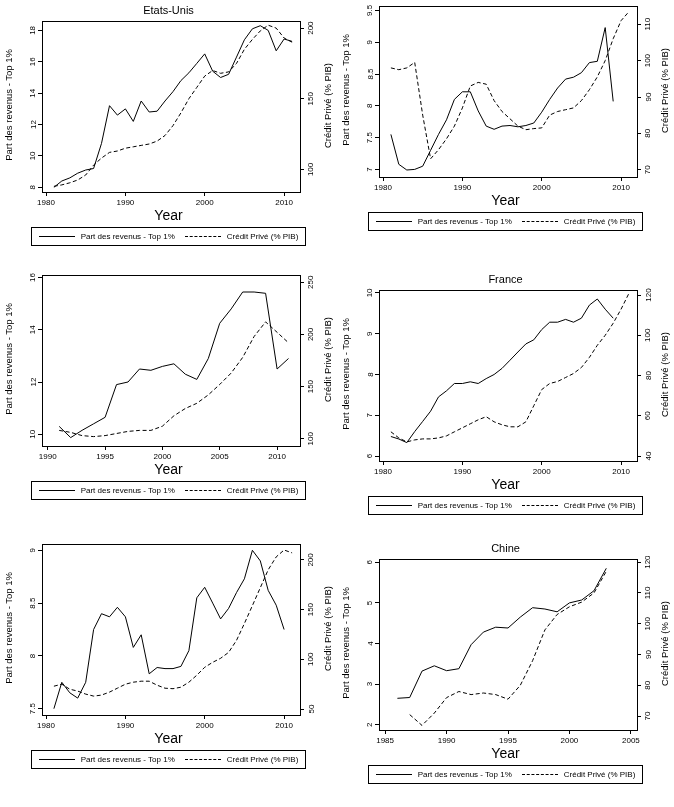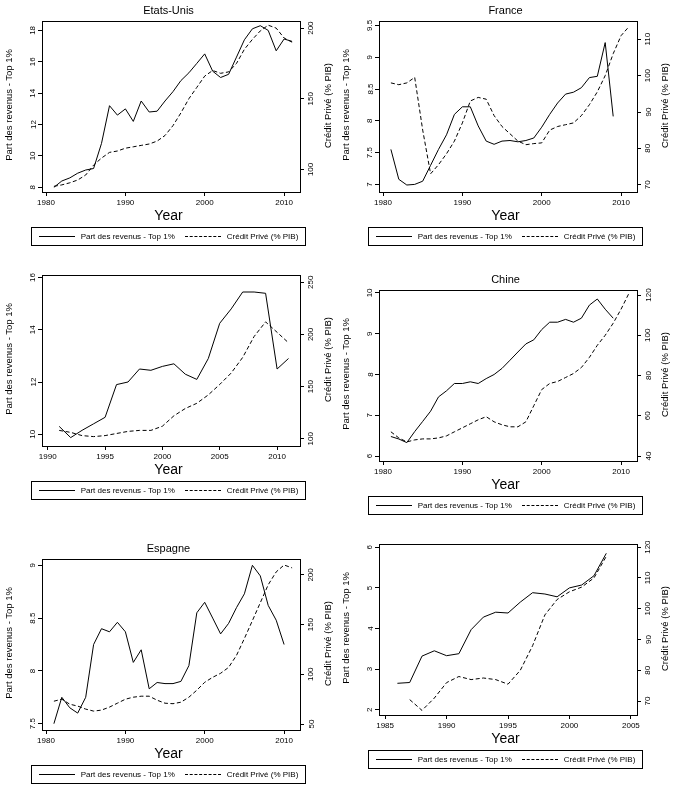--- a/index.html
+++ b/index.html
@@ -73,21 +73,20 @@
           <span>Part des revenus - Top 1%</span>
         </span>
       <span class="legend-item">
           <span class="sample dashed"></span>
           <span>Crédit Privé (% PIB)</span>
         </span>
     </div>
   </div>
 
   <div class="panel">
-    <div class="title">France</div>
     <div class="chart-wrap">
       <div class="ylab left">
           <span>Part des revenus - Top 1%</span>
         </div>
       <svg width="337" height="190">
           <rect x="42" y="3" width="258" height="171" fill="none" stroke="#000000" shape-rendering="crispEdges"></rect>
           <line x1="46.0" y1="174" x2="46.0" y2="178" stroke="#000000" shape-rendering="crispEdges"></line>
           <text x="46.0" y="187" text-anchor="middle">1980</text>
           <line x1="125.4" y1="174" x2="125.4" y2="178" stroke="#000000" shape-rendering="crispEdges"></line>
           <text x="125.4" y="187" text-anchor="middle">1990</text>
@@ -184,21 +183,21 @@
           <span>Part des revenus - Top 1%</span>
         </span>
       <span class="legend-item">
           <span class="sample dashed"></span>
           <span>Crédit Privé (% PIB)</span>
         </span>
     </div>
   </div>
 
   <div class="panel">
-    <div class="title">Chine</div>
+    <div class="title">France</div>
     <div class="chart-wrap">
       <div class="ylab left">
           <span>Part des revenus - Top 1%</span>
         </div>
       <svg width="337" height="190">
           <rect x="42" y="3" width="258" height="171" fill="none" stroke="#000000" shape-rendering="crispEdges"></rect>
           <line x1="46.0" y1="174" x2="46.0" y2="178" stroke="#000000" shape-rendering="crispEdges"></line>
           <text x="46.0" y="187" text-anchor="middle">1980</text>
           <line x1="125.4" y1="174" x2="125.4" y2="178" stroke="#000000" shape-rendering="crispEdges"></line>
           <text x="125.4" y="187" text-anchor="middle">1990</text>
@@ -240,21 +239,20 @@
           <span>Part des revenus - Top 1%</span>
         </span>
       <span class="legend-item">
           <span class="sample dashed"></span>
           <span>Crédit Privé (% PIB)</span>
         </span>
     </div>
   </div>
 
   <div class="panel">
-    <div class="title">Espagne</div>
     <div class="chart-wrap">
       <div class="ylab left">
           <span>Part des revenus - Top 1%</span>
         </div>
       <svg width="337" height="190">
           <rect x="42" y="3" width="258" height="171" fill="none" stroke="#000000" shape-rendering="crispEdges"></rect>
           <line x1="46.0" y1="174" x2="46.0" y2="178" stroke="#000000" shape-rendering="crispEdges"></line>
           <text x="46.0" y="187" text-anchor="middle">1980</text>
           <line x1="125.4" y1="174" x2="125.4" y2="178" stroke="#000000" shape-rendering="crispEdges"></line>
           <text x="125.4" y="187" text-anchor="middle">1990</text>
@@ -292,20 +290,21 @@
           <span>Part des revenus - Top 1%</span>
         </span>
       <span class="legend-item">
           <span class="sample dashed"></span>
           <span>Crédit Privé (% PIB)</span>
         </span>
     </div>
   </div>
 
   <div class="panel">
+    <div class="title">Chine</div>
     <div class="chart-wrap">
       <div class="ylab left">
           <span>Part des revenus - Top 1%</span>
         </div>
       <svg width="337" height="190">
           <rect x="42" y="3" width="258" height="171" fill="none" stroke="#000000" shape-rendering="crispEdges"></rect>
           <line x1="48.1" y1="174" x2="48.1" y2="178" stroke="#000000" shape-rendering="crispEdges"></line>
           <text x="48.1" y="187" text-anchor="middle">1985</text>
           <line x1="109.6" y1="174" x2="109.6" y2="178" stroke="#000000" shape-rendering="crispEdges"></line>
           <text x="109.6" y="187" text-anchor="middle">1990</text>

